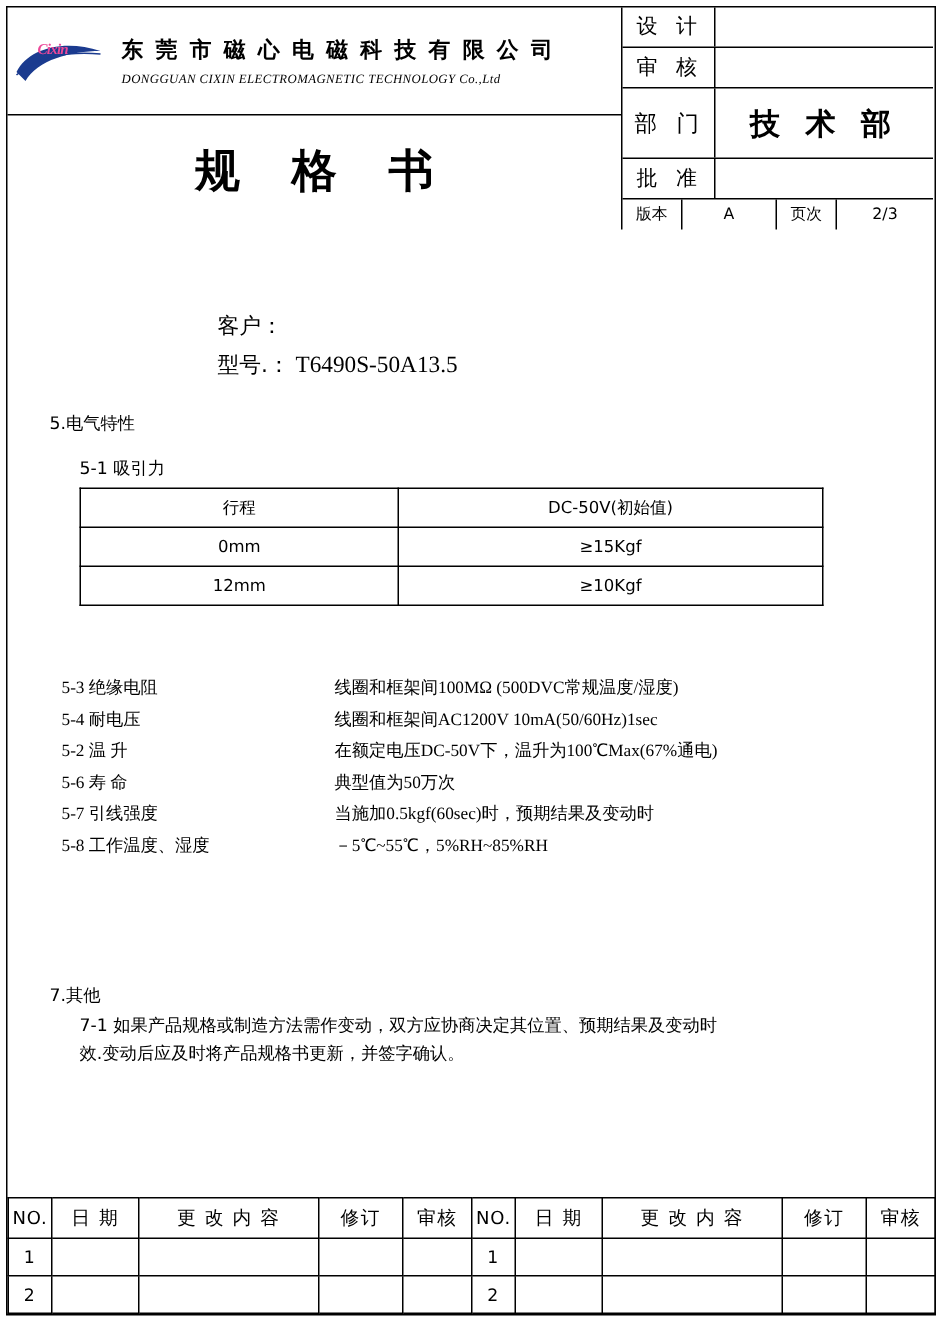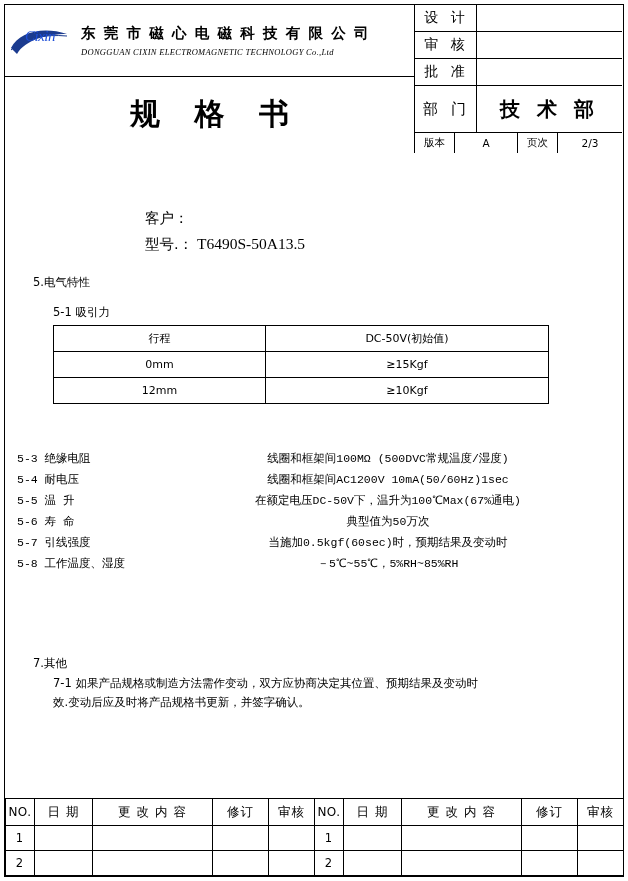--- a/index.html
+++ b/index.html
@@ -46,23 +46,23 @@
   .logo-swoosh {
     position: absolute;
     left: 4px; top: 18px;
     width: 62px; height: 34px;
   }
   .logo-text {
     position: absolute;
     left: 20px; top: 22px;
     font-family: "Liberation Serif", serif;
     font-style: italic;
-    font-weight: normal;
-    font-size: 15px;
-    color: #1d4ed8;
+    font-weight: bold;
+    font-size: 10px;
+    color: #ec4899;
     letter-spacing: -0.5px;
   }
   .company-block {
     flex: 1;
     padding-left: 6px;
   }
   .company-cn {
     font-family: "DejaVu Sans", sans-serif;
     font-weight: bold;
     font-size: 14.5px;
@@ -179,38 +179,37 @@
     border: 1px solid #000;
     height: 26px;
     text-align: center;
     font-family: "DejaVu Sans", sans-serif;
     font-size: 11px;
   }
   table.pull td.col1 { width: 212px; }
 
   .spec-list {
     position: absolute;
-    left: 12px; top: 446px;
+    left: 36px; top: 446px;
     width: 560px;
-    font-family: Liberation Mono, monospace;
+    font-family: Liberation Serif, serif;
     font-size: 11.5px;
   }
   .spec-row {
     display: flex;
     height: 21px;
     align-items: flex-start;
   }
   .spec-key {
     width: 182px;
     white-space: nowrap;
   }
   .spec-val {
     flex: 1;
     white-space: nowrap;
-    text-align: center;
   }
 
   .sec-other {
     position: absolute;
     left: 28px; top: 651px;
     font-family: "DejaVu Sans", sans-serif;
     font-size: 11.5px;
   }
   .other-text {
     position: absolute;
@@ -277,27 +276,27 @@
 
     <div class="header-right">
       <div class="hr-row">
         <div class="hr-label">设 计</div>
         <div class="hr-val"></div>
       </div>
       <div class="hr-row">
         <div class="hr-label">审 核</div>
         <div class="hr-val"></div>
       </div>
+      <div class="hr-row dept">
+        <div class="hr-label">部 门</div>
+        <div class="hr-val">技 术 部</div>
+      </div>
       <div class="hr-row">
         <div class="hr-label">批 准</div>
         <div class="hr-val"></div>
-      </div>
-      <div class="hr-row dept">
-        <div class="hr-label">部 门</div>
-        <div class="hr-val">技 术 部</div>
       </div>
       <div class="hr-row ver">
         <div class="c ver-l1">版本</div>
         <div class="c ver-v1">A</div>
         <div class="c ver-l2">页次</div>
         <div class="c ver-v2">2/3</div>
       </div>
     </div>
   </div>
 
@@ -332,21 +331,21 @@
   <div class="spec-list">
     <div class="spec-row">
       <div class="spec-key">5-3  绝缘电阻</div>
       <div class="spec-val">线圈和框架间100MΩ (500DVC常规温度/湿度)</div>
     </div>
     <div class="spec-row">
       <div class="spec-key">5-4  耐电压</div>
       <div class="spec-val">线圈和框架间AC1200V 10mA(50/60Hz)1sec</div>
     </div>
     <div class="spec-row">
-      <div class="spec-key">5-5  温   升</div>
+      <div class="spec-key">5-2  温   升</div>
       <div class="spec-val">在额定电压DC-50V下，温升为100℃Max(67%通电)</div>
     </div>
     <div class="spec-row">
       <div class="spec-key">5-6  寿   命</div>
       <div class="spec-val">典型值为50万次</div>
     </div>
     <div class="spec-row">
       <div class="spec-key">5-7  引线强度</div>
       <div class="spec-val">当施加0.5kgf(60sec)时，预期结果及变动时</div>
     </div>

